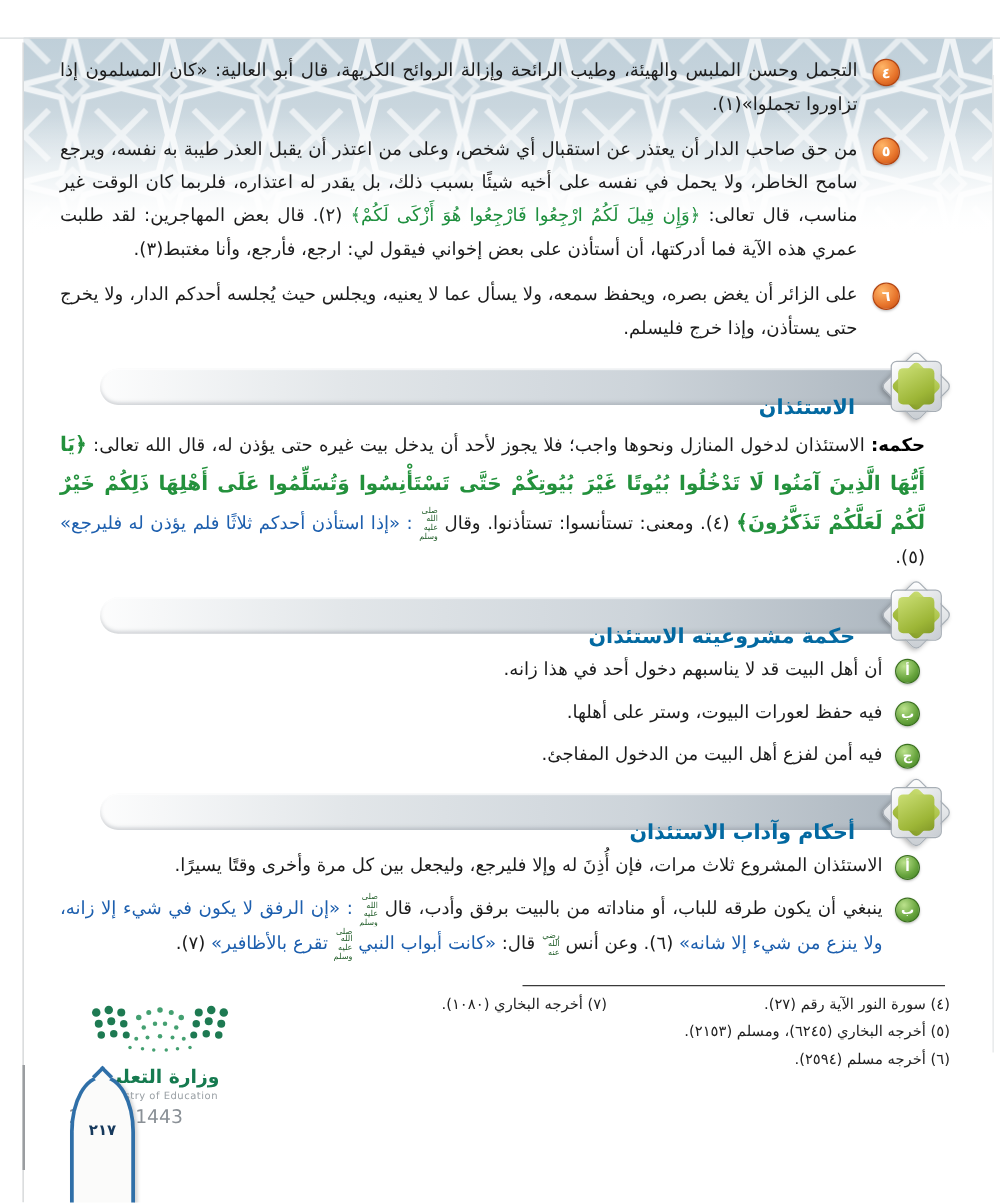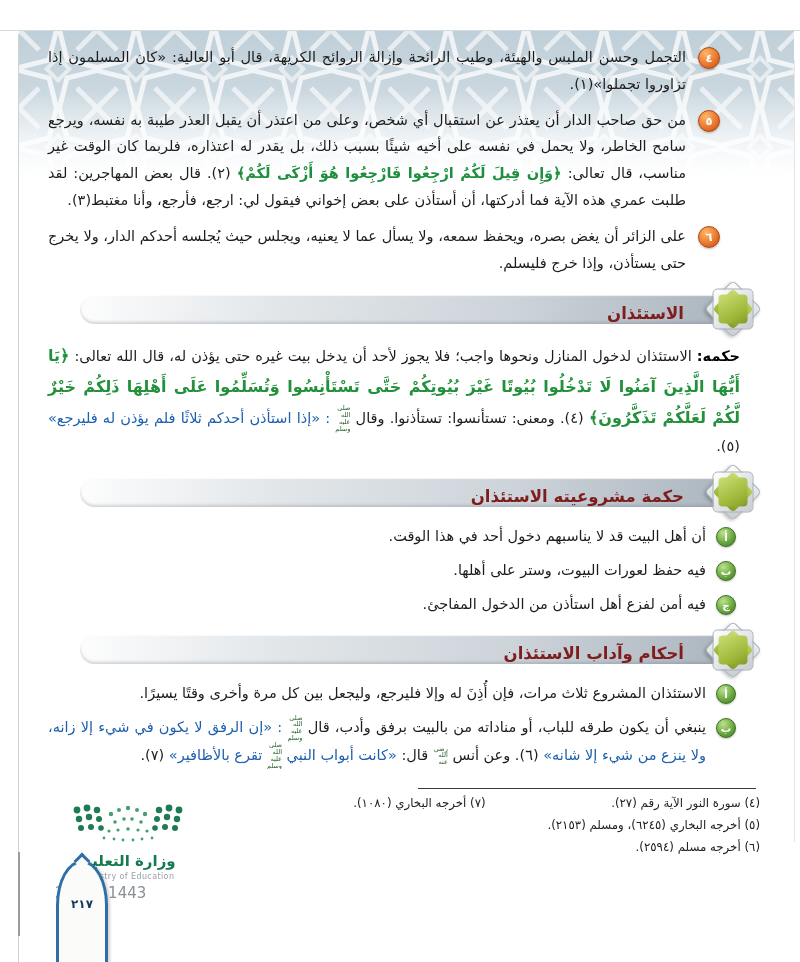--- a/index.html
+++ b/index.html
@@ -25,34 +25,34 @@
 
   
   .content{position:absolute;top:44px;right:50px;left:48px;color:#1c1c1c;
     font-size:14.5px;line-height:1.85;text-align:justify;}
   .intro-list{margin:0 28px 0 0;padding:0;list-style:none;}
   .intro-list li{position:relative;padding-right:36px;margin-bottom:9px;}
   .num-badge{position:absolute;right:2px;top:3px;width:20px;height:20px;border-radius:50%;
     background:radial-gradient(circle at 35% 28%,#ffb668,#e8762d 58%,#c04a10);
     border:1px solid #b24410;color:#fff;font-size:11.5px;font-weight:bold;
     text-align:center;line-height:20px;box-shadow:0 1px 2px rgba(0,0,0,.25);}
-  .verse{color:#1e8f3e;font-weight:bold;}
+  .verse{color:#1e8f3e;font-weight:normal;}
   .verse-big{color:#23913c;font-weight:bold;font-size:16px;line-height:1.95;}
   .hadith{color:#1d5fae;}
   .red-label{color:#000000;font-weight:bold;}
   .honorific{display:inline-block;max-width:15px;font-size:6.5px;line-height:1.05;
     color:#225e2a;vertical-align:middle;text-align:right;overflow:hidden;}
 
   
   .section-heading{position:relative;height:29px;margin:18px 0 16px 22px;}
   .heading-bar{position:absolute;top:0;bottom:0;left:10px;right:8px;border-radius:15px;
     background:linear-gradient(to left,#aab4bd,#cdd4da 35%,#e2e6e9 70%,rgba(245,246,247,.25));
     box-shadow:inset 0 1px 1px rgba(255,255,255,.8),inset 0 -2px 3px rgba(90,100,110,.25);}
-  .heading-title{position:absolute;right:66px;top:4px;line-height:29px;
-    font-size:16.5px;font-weight:bold;color:#7f1d1d;}
+  .heading-title{position:absolute;right:66px;top:16px;line-height:29px;
+    font-size:16.5px;font-weight:bold;color:#0369a1;}
   .star-badge{position:absolute;right:-12px;top:50%;width:58px;height:58px;transform:translateY(-50%);}
   .star-badge .sq{position:absolute;top:50%;left:50%;}
   .sq.s1{width:39px;height:39px;transform:translate(-50%,-50%) rotate(45deg);
     background:linear-gradient(135deg,#ffffff,#c8cdd2);border:1px solid #a7aeb5;border-radius:5px;
     box-shadow:0 2px 4px rgba(0,0,0,.28);}
   .sq.s2{width:39px;height:39px;transform:translate(-50%,-50%);
     background:linear-gradient(135deg,#ffffff,#c8cdd2);border:1px solid #a7aeb5;border-radius:5px;}
   .sq.g1{width:29px;height:29px;transform:translate(-50%,-50%) rotate(45deg);
     background:linear-gradient(150deg,#cade74,#9db637 70%,#839a28);border-radius:4px;}
   .sq.g2{width:29px;height:29px;transform:translate(-50%,-50%);
@@ -163,29 +163,29 @@
         <div class="sq s1"></div>
           <div class="sq s2"></div>
           <div class="sq g1"></div>
           <div class="sq g2"></div>
       </div>
     </div>
 
     <ul class="letter-list">
       <li>
         <span class="letter-badge">أ</span>
-        <span>أن أهل البيت قد لا يناسبهم دخول أحد في هذا الوقت.</span>
+        <span>أن أهل البيت قد لا يناسبهم دخول أحد في هذا زانه.</span>
       </li>
       <li>
         <span class="letter-badge">ب</span>
         <span>فيه حفظ لعورات البيوت، وستر على أهلها.</span>
       </li>
       <li>
         <span class="letter-badge">ج</span>
-        <span>فيه أمن لفزع أهل استأذن من الدخول المفاجئ.</span>
+        <span>فيه أمن لفزع أهل البيت من الدخول المفاجئ.</span>
       </li>
     </ul>
 
     <div class="section-heading">
       <div class="heading-bar"></div>
       <span class="heading-title">أحكام وآداب الاستئذان</span>
       <div class="star-badge">
         <div class="sq s1"></div>
           <div class="sq s2"></div>
           <div class="sq g1"></div>

